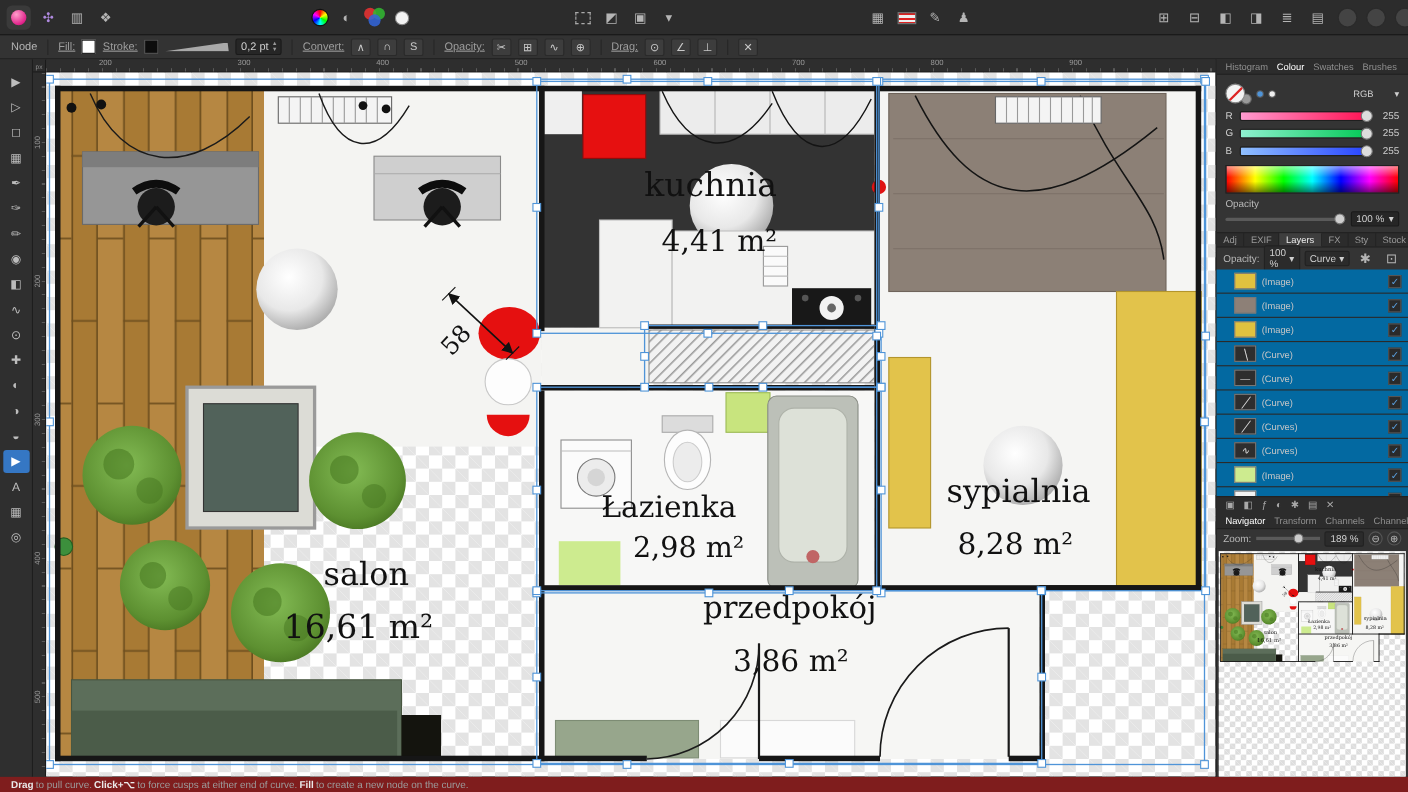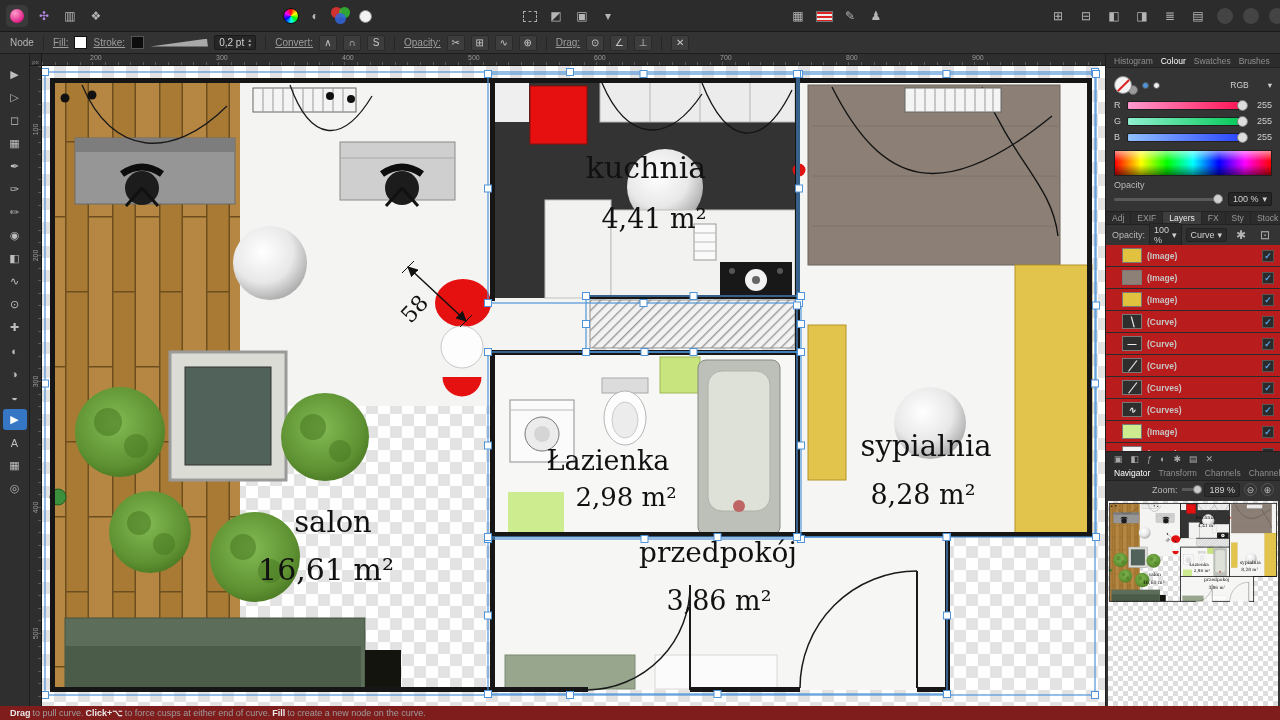--- a/index.html
+++ b/index.html
@@ -95,30 +95,30 @@
                linear-gradient(90deg,#f00,#ff0,#0f0,#0ff,#00f,#f0f,#f00);}
   .oprow{display:flex;align-items:center;gap:5px;height:18px;}
   .optrack{flex:1;height:3px;background:#5a5a5a;border-radius:2px;position:relative;}
   .opknob{position:absolute;right:0;top:-4px;width:10px;height:10px;border-radius:50%;background:#cfcfcf;border:1px solid #777;}
   .ptabs{display:flex;background:#2c2c2c;border-top:1px solid #222;border-bottom:1px solid #222;height:14px;
          align-items:stretch;font-size:8.5px;flex:none;}
   .ptab{padding:0 6px;display:flex;align-items:center;border-right:1px solid #242424;color:#9a9a9a;}
   .ptab.on{background:#3e3e3e;color:#ececec;}
   .lctrl{display:flex;align-items:center;gap:4px;padding:0 6px;height:20px;flex:none;}
   .lsel{background:#2b2b2b;border:1px solid #222;border-radius:2px;padding:1px 4px;display:flex;align-items:center;gap:3px;color:#d0d0d0;}
-  .llist{flex:1;overflow:hidden;background:#b91c1c;font-weight:bold;}
+  .llist{flex:1;overflow:hidden;background:#0369a1;}
   .lrow{height:22px;display:flex;align-items:center;gap:5px;padding:0 6px 0 16px;border-bottom:1px solid #2a2a2a;}
   .lthumb{width:20px;height:15px;border:1px solid #787878;display:flex;align-items:center;justify-content:center;
           font-size:9px;color:#e8e8e8;font-style:normal;flex:none;}
   .lname{flex:1;color:#c6c6c6;font-size:8.5px;}
   .lcheck{width:12px;height:12px;border:1px solid #555;background:#2a2a2a;color:#5aa0e0;font-size:9px;
           display:flex;align-items:center;justify-content:center;flex:none;}
   .ltools{height:16px;background:#2c2c2c;border-top:1px solid #222;display:flex;align-items:center;gap:8px;
           padding:0 8px;font-size:9px;color:#a8a8a8;flex:none;}
-  .zoomrow{display:flex;align-items:center;gap:4px;padding:0 6px;height:18px;flex:none;margin-left:40px;}
+  .zoomrow{display:flex;align-items:center;gap:4px;padding:0 6px;height:18px;flex:none;}
   .ztrack{flex:1;height:3px;background:#5a5a5a;position:relative;}
   .zknob{position:absolute;left:58%;top:-3px;width:9px;height:9px;border-radius:50%;background:#ccc;border:1px solid #777;}
   .zbtn{width:13px;height:13px;border-radius:50%;border:1px solid #555;display:flex;align-items:center;
         justify-content:center;font-size:9px;color:#bbb;flex:none;}
   .navview{flex:1;margin:2px 2px 0;position:relative;overflow:hidden;background-color:#fff;
      background-image:linear-gradient(45deg,#ddd 25%,transparent 25%,transparent 75%,#ddd 75%),
                       linear-gradient(45deg,#ddd 25%,transparent 25%,transparent 75%,#ddd 75%);
      background-size:10px 10px;background-position:0 0,5px 5px;}
   
   .statusbar{height:14px;background:#7f1d1d;display:flex;align-items:center;padding:0 8px;font-size:9px;color:#9c9c9c;text-align:right;}

